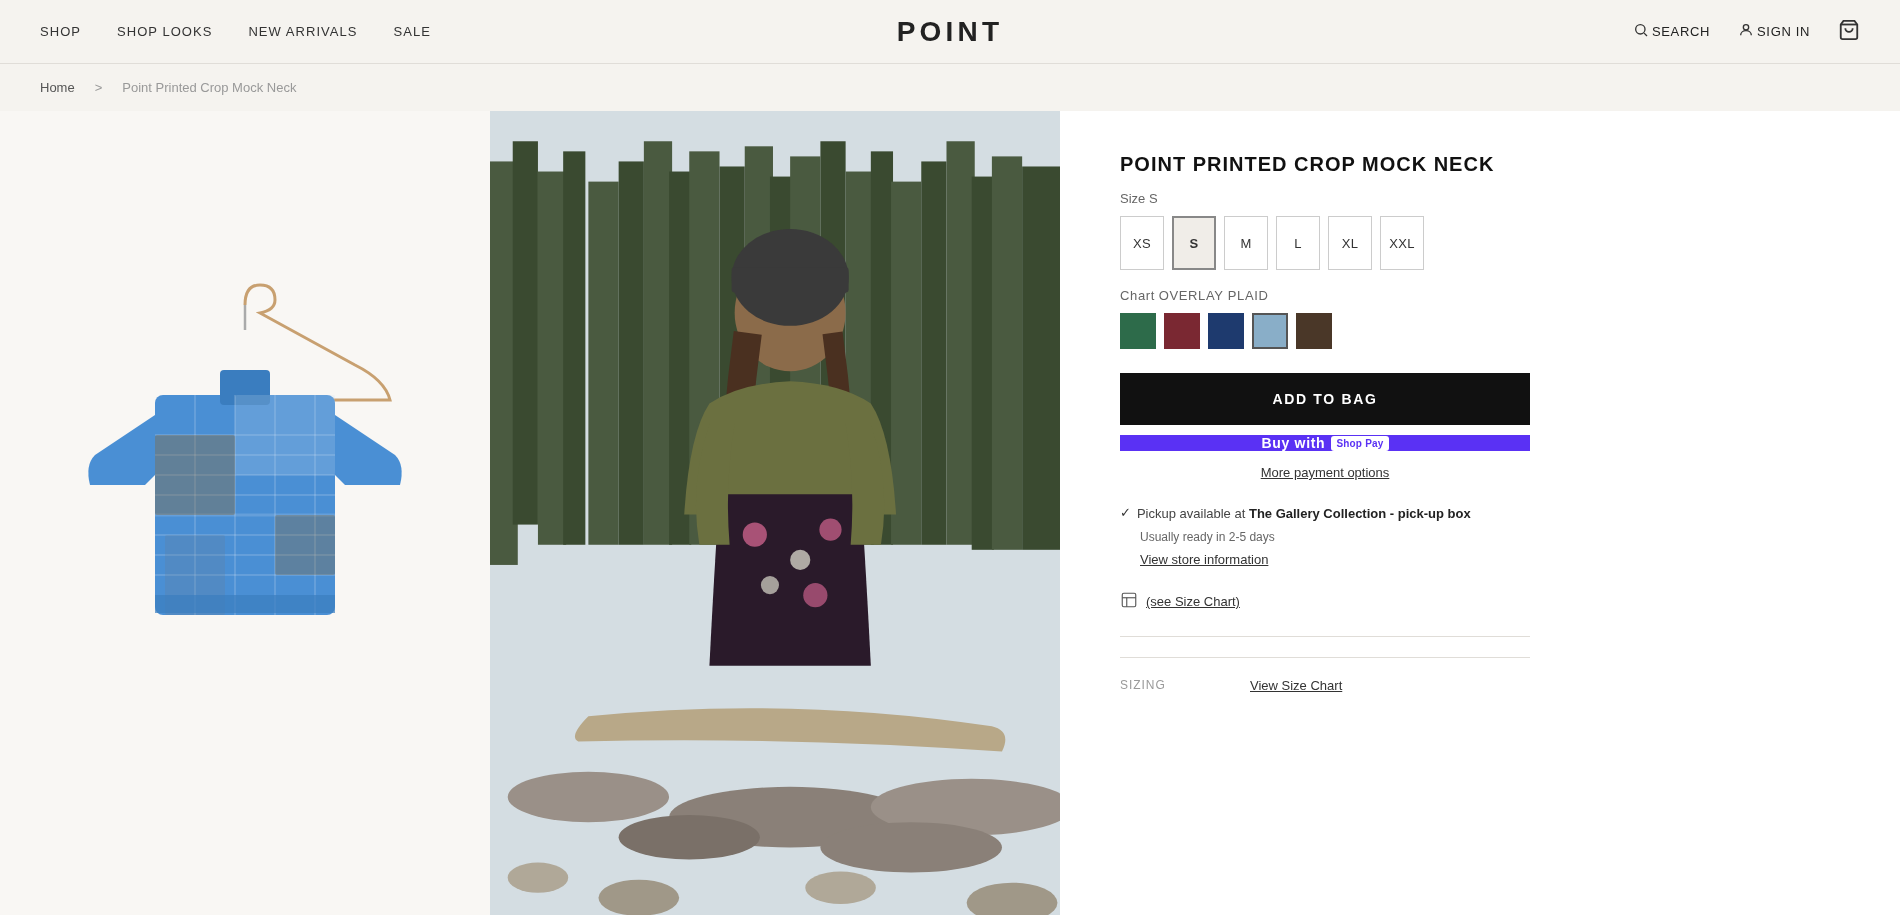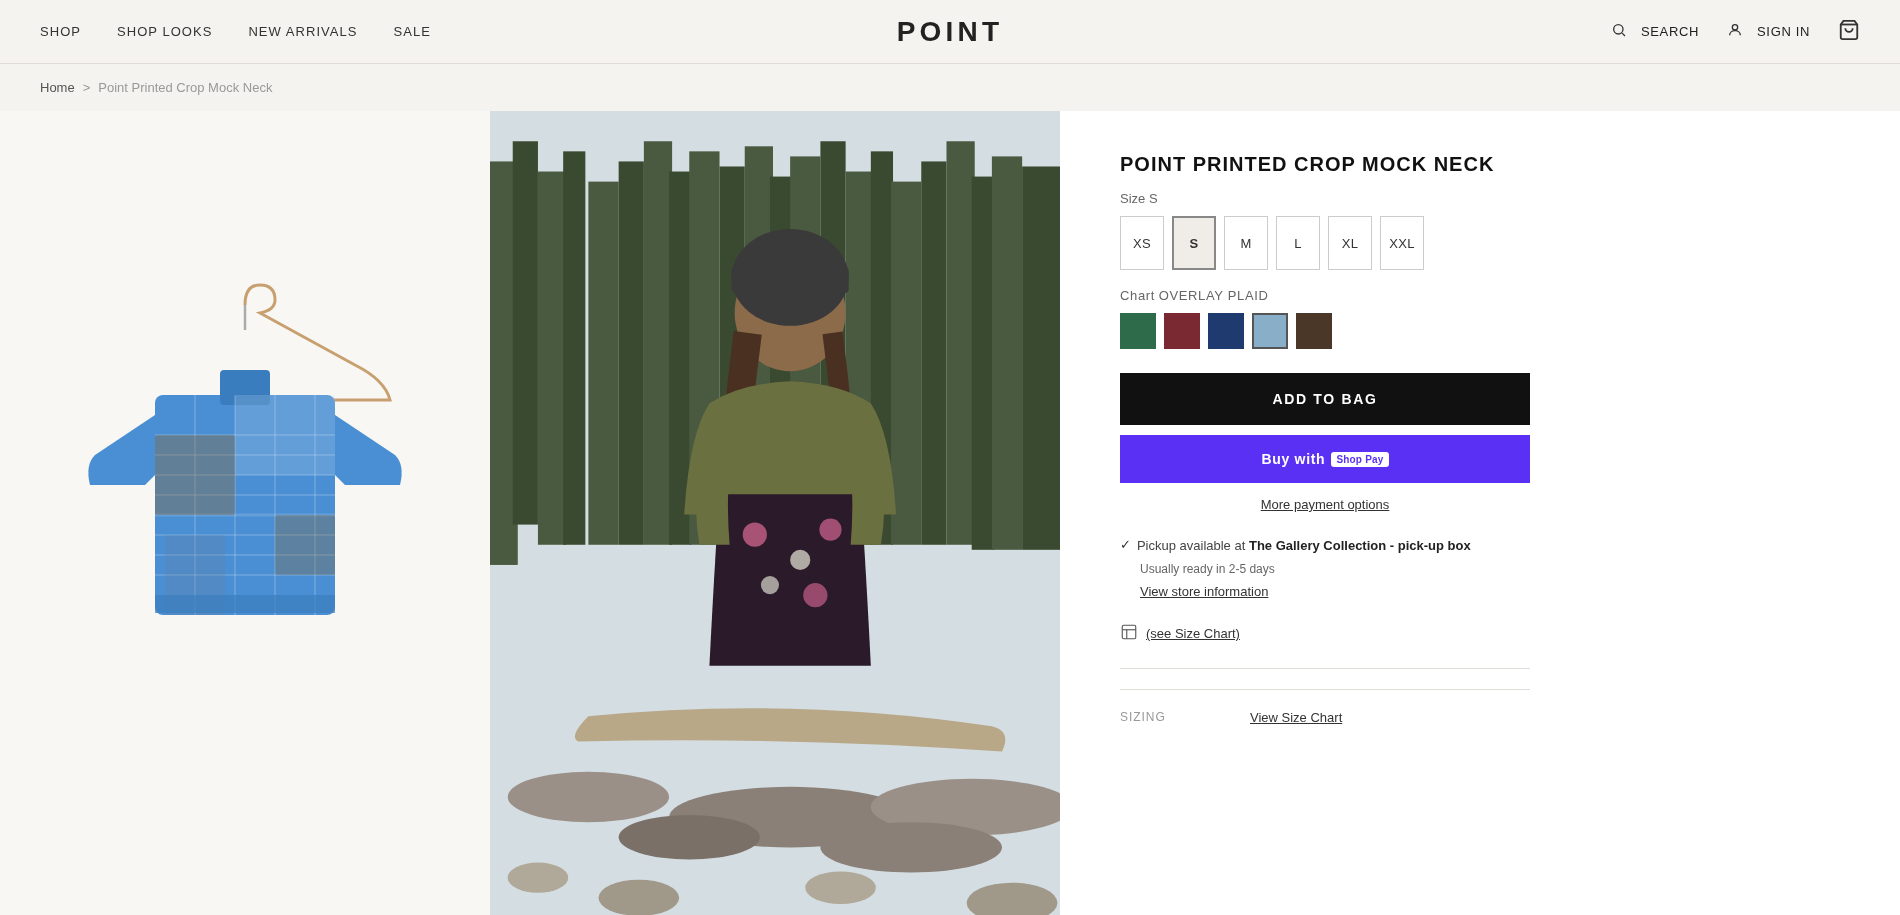--- a/index.html
+++ b/index.html
@@ -27,31 +27,31 @@
     .nav-right { display: flex; align-items: center; gap: 28px; }
     .nav-logo {
       font-size: 28px;
       font-weight: 700;
       letter-spacing: 0.15em;
       color: #222;
       position: absolute;
       left: 50%;
       transform: translateX(-50%);
     }
-    .nav-icon-group { display: flex; align-items: center; gap: 14px; font-size: 13px; letter-spacing: 0.05em; cursor: pointer; }
+    .nav-icon-group { display: flex; align-items: center; gap: 3px; font-size: 13px; letter-spacing: 0.05em; cursor: pointer; }
     .cart-icon-wrap { cursor: pointer; }
 
     
     .breadcrumb {
       padding: 16px 40px;
       font-size: 13px;
       color: #555;
       display: flex;
       align-items: center;
-      gap: 8px;
+      gap: 20px;
       background: #f5f3ef;
     }
     .breadcrumb a { color: #555; text-decoration: none; }
     .breadcrumb span { color: #999; }
 
     
     .main-content {
       display: flex;
       background: #ffffff;
       min-height: calc(915px - 64px - 44px);
@@ -162,21 +162,21 @@
       letter-spacing: 0.12em;
       cursor: pointer;
       margin-bottom: 10px;
       text-transform: uppercase;
     }
     .shop-pay-btn {
       width: 100%;
       background: #5a31f4;
       color: #fff;
       border: none;
-      padding: 16px;
+      padding: 0;
       font-size: 14px;
       font-weight: 600;
       letter-spacing: 0.05em;
       cursor: pointer;
       margin-bottom: 14px;
       display: flex;
       align-items: center;
       justify-content: center;
       gap: 6px;
     }

